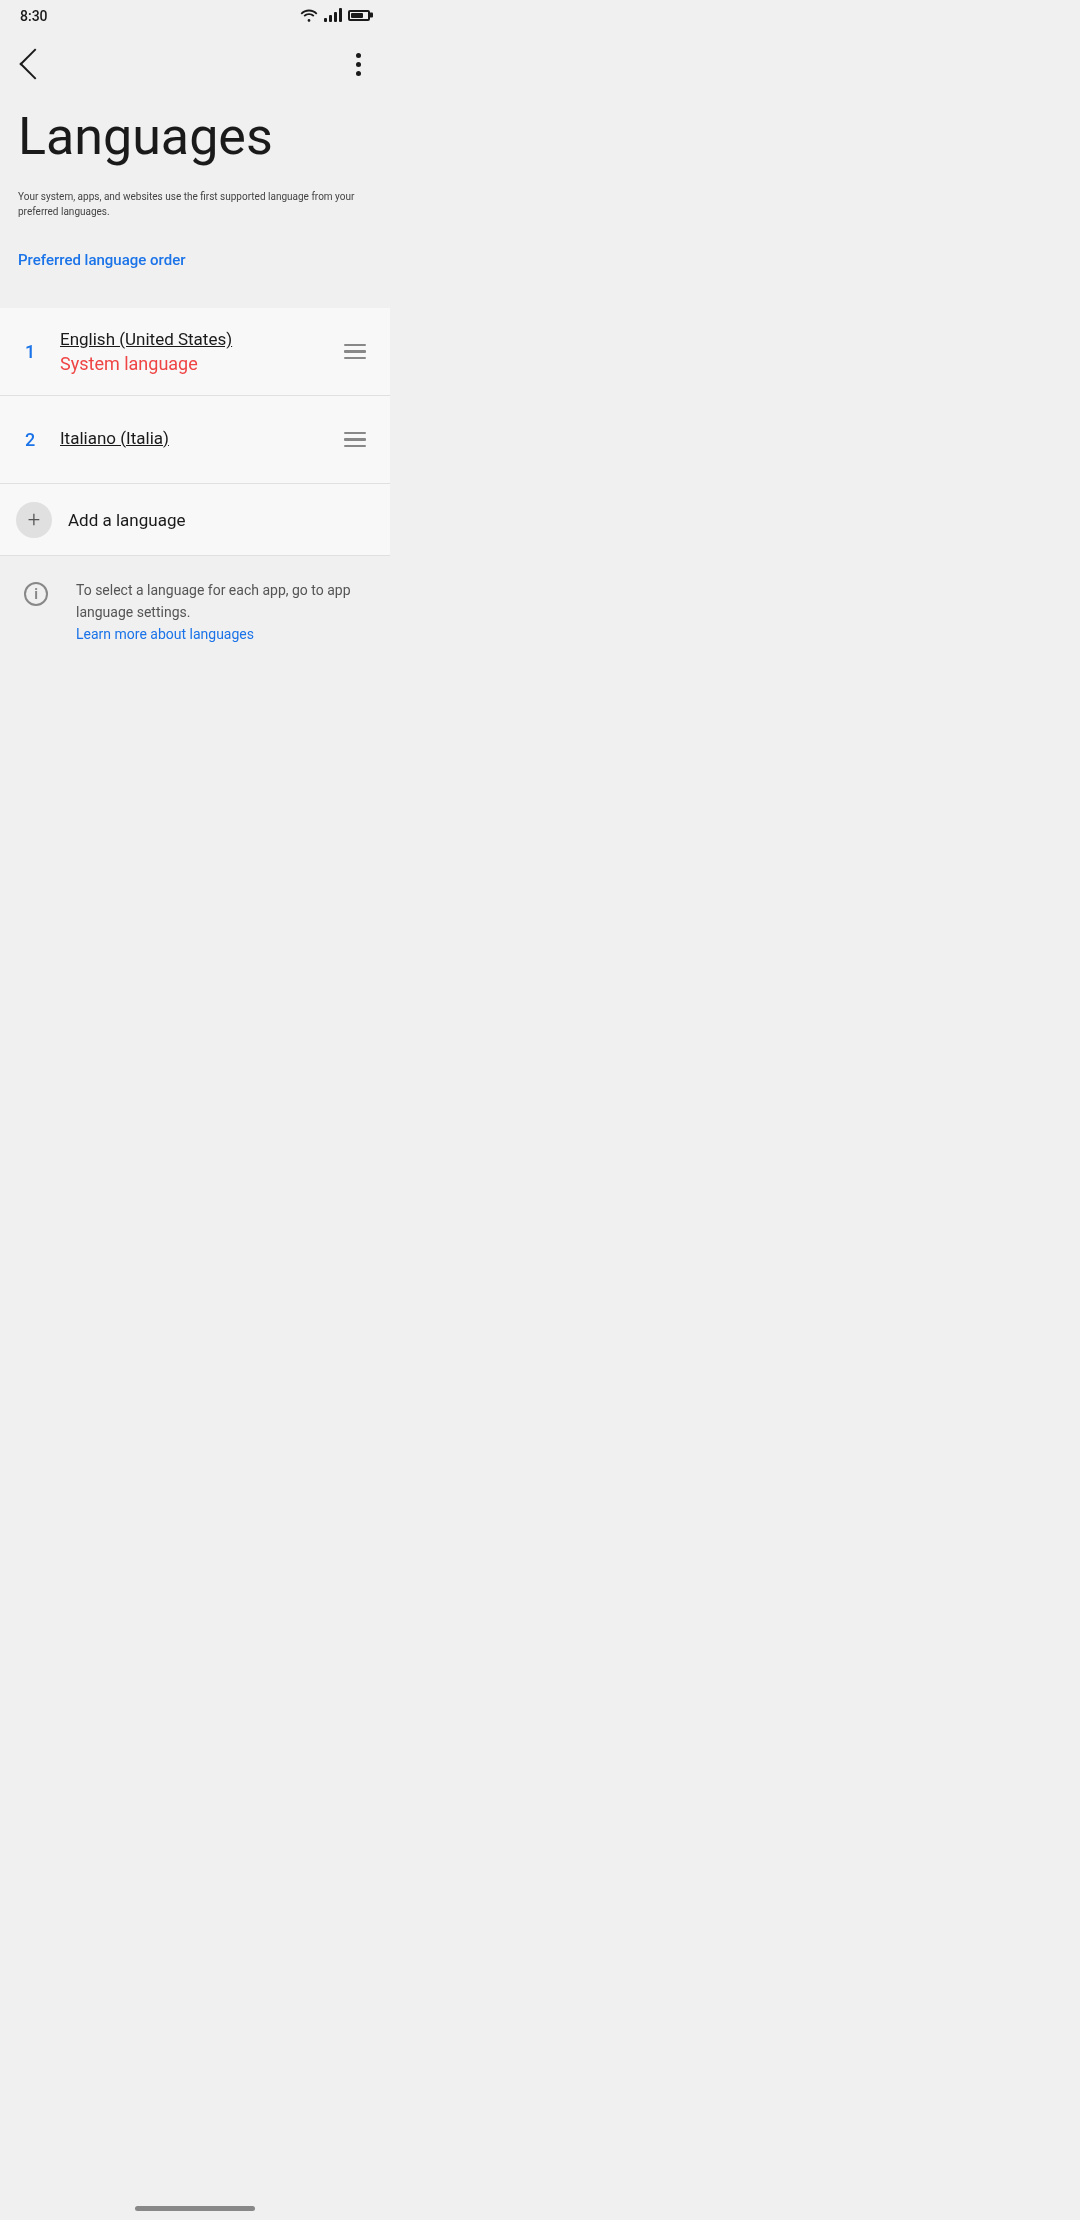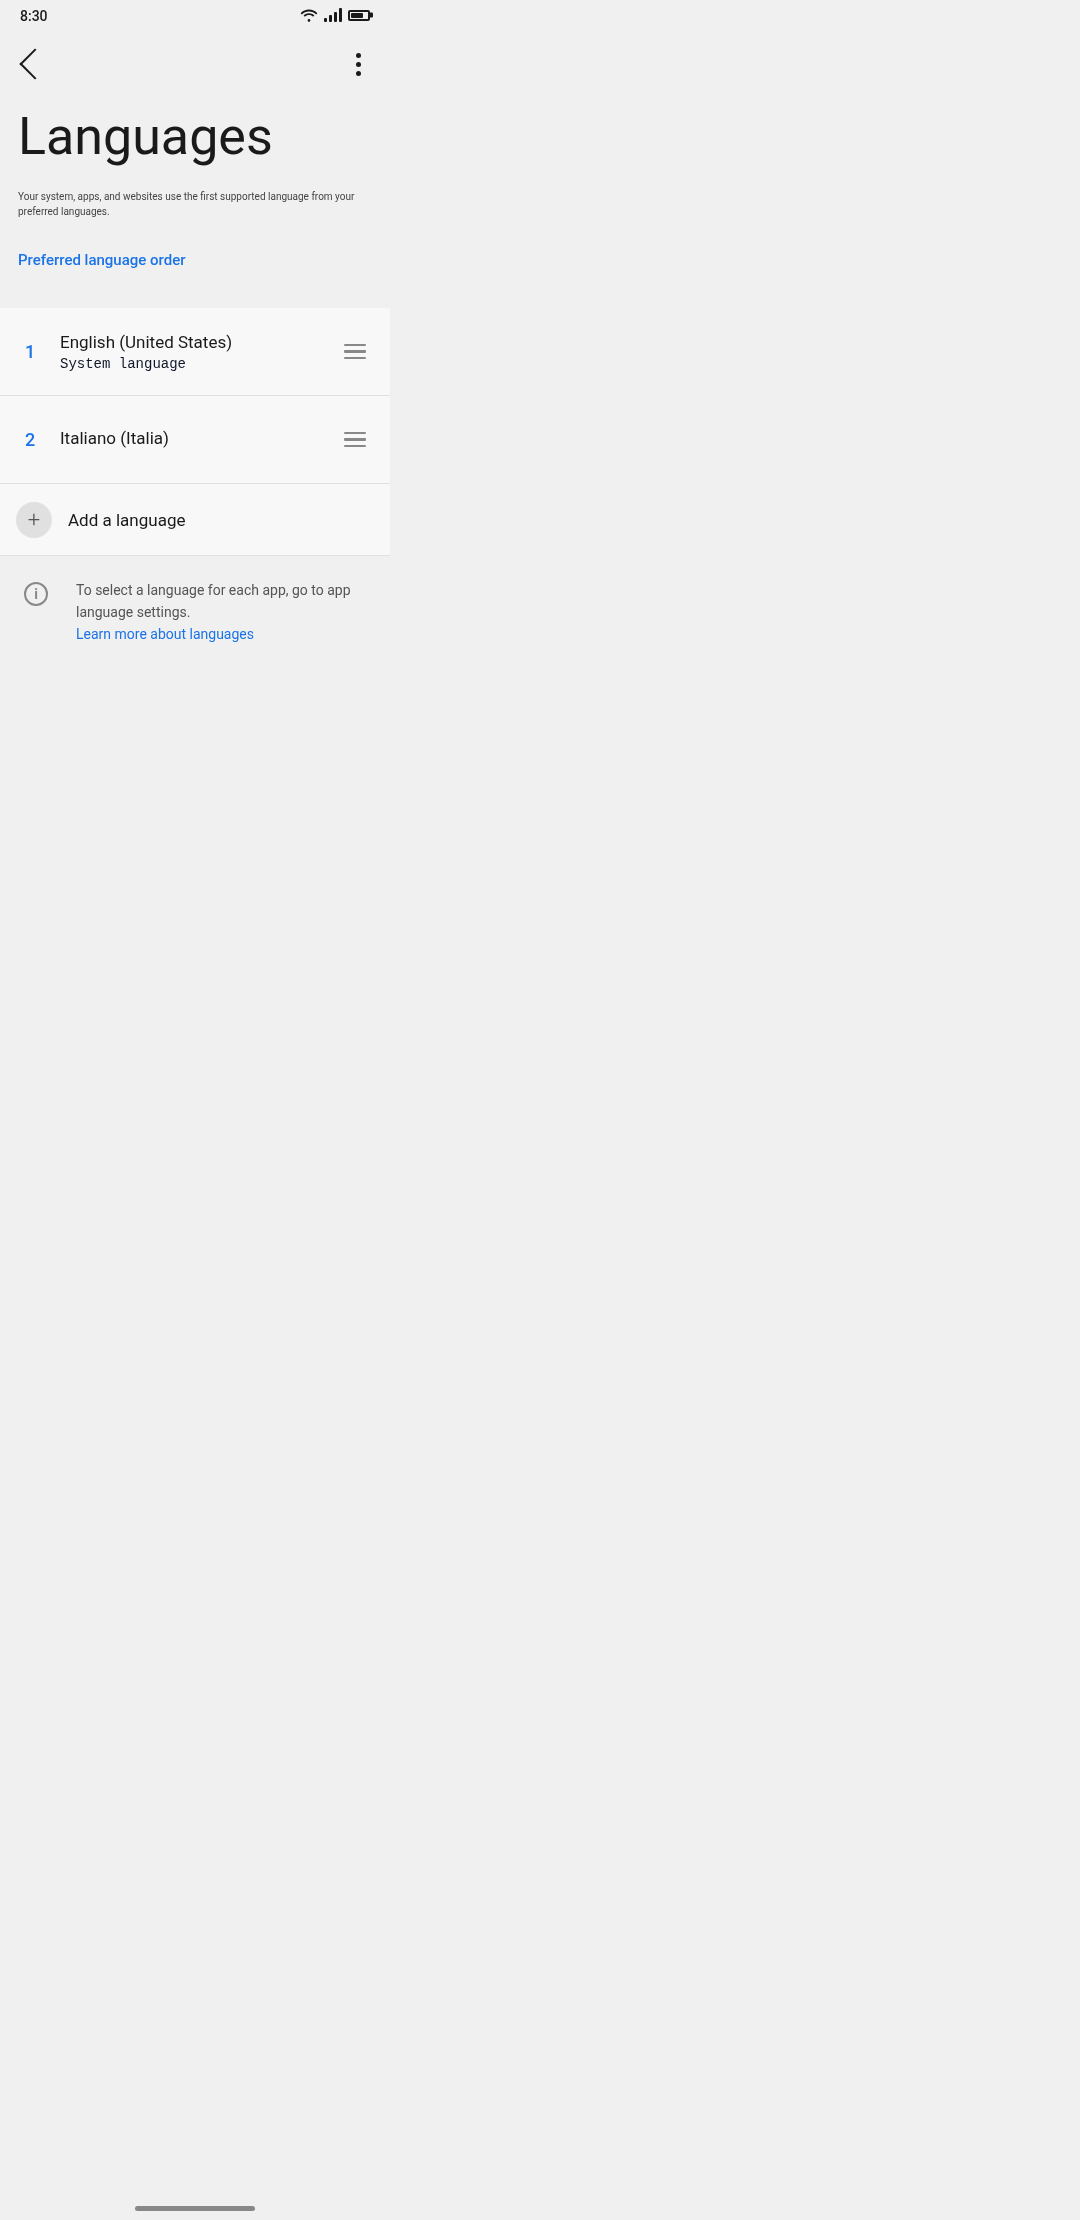--- a/index.html
+++ b/index.html
@@ -133,26 +133,26 @@
     }
 
     .lang-info {
       flex: 1;
     }
 
     .lang-name {
       font-size: 17px;
       color: #1a1a1a;
       margin-bottom: 4px;
+      text-decoration: underline;
     }
 
     .lang-subtitle {
-      font-size: 14px;
-      color: #0f172a;
-      font-family: Liberation Mono, monospace;
+      font-size: 18px;
+      color: #ef4444;
     }
 
     .drag-handle {
       display: flex;
       flex-direction: column;
       gap: 4px;
       padding: 8px;
       cursor: grab;
     }
 

